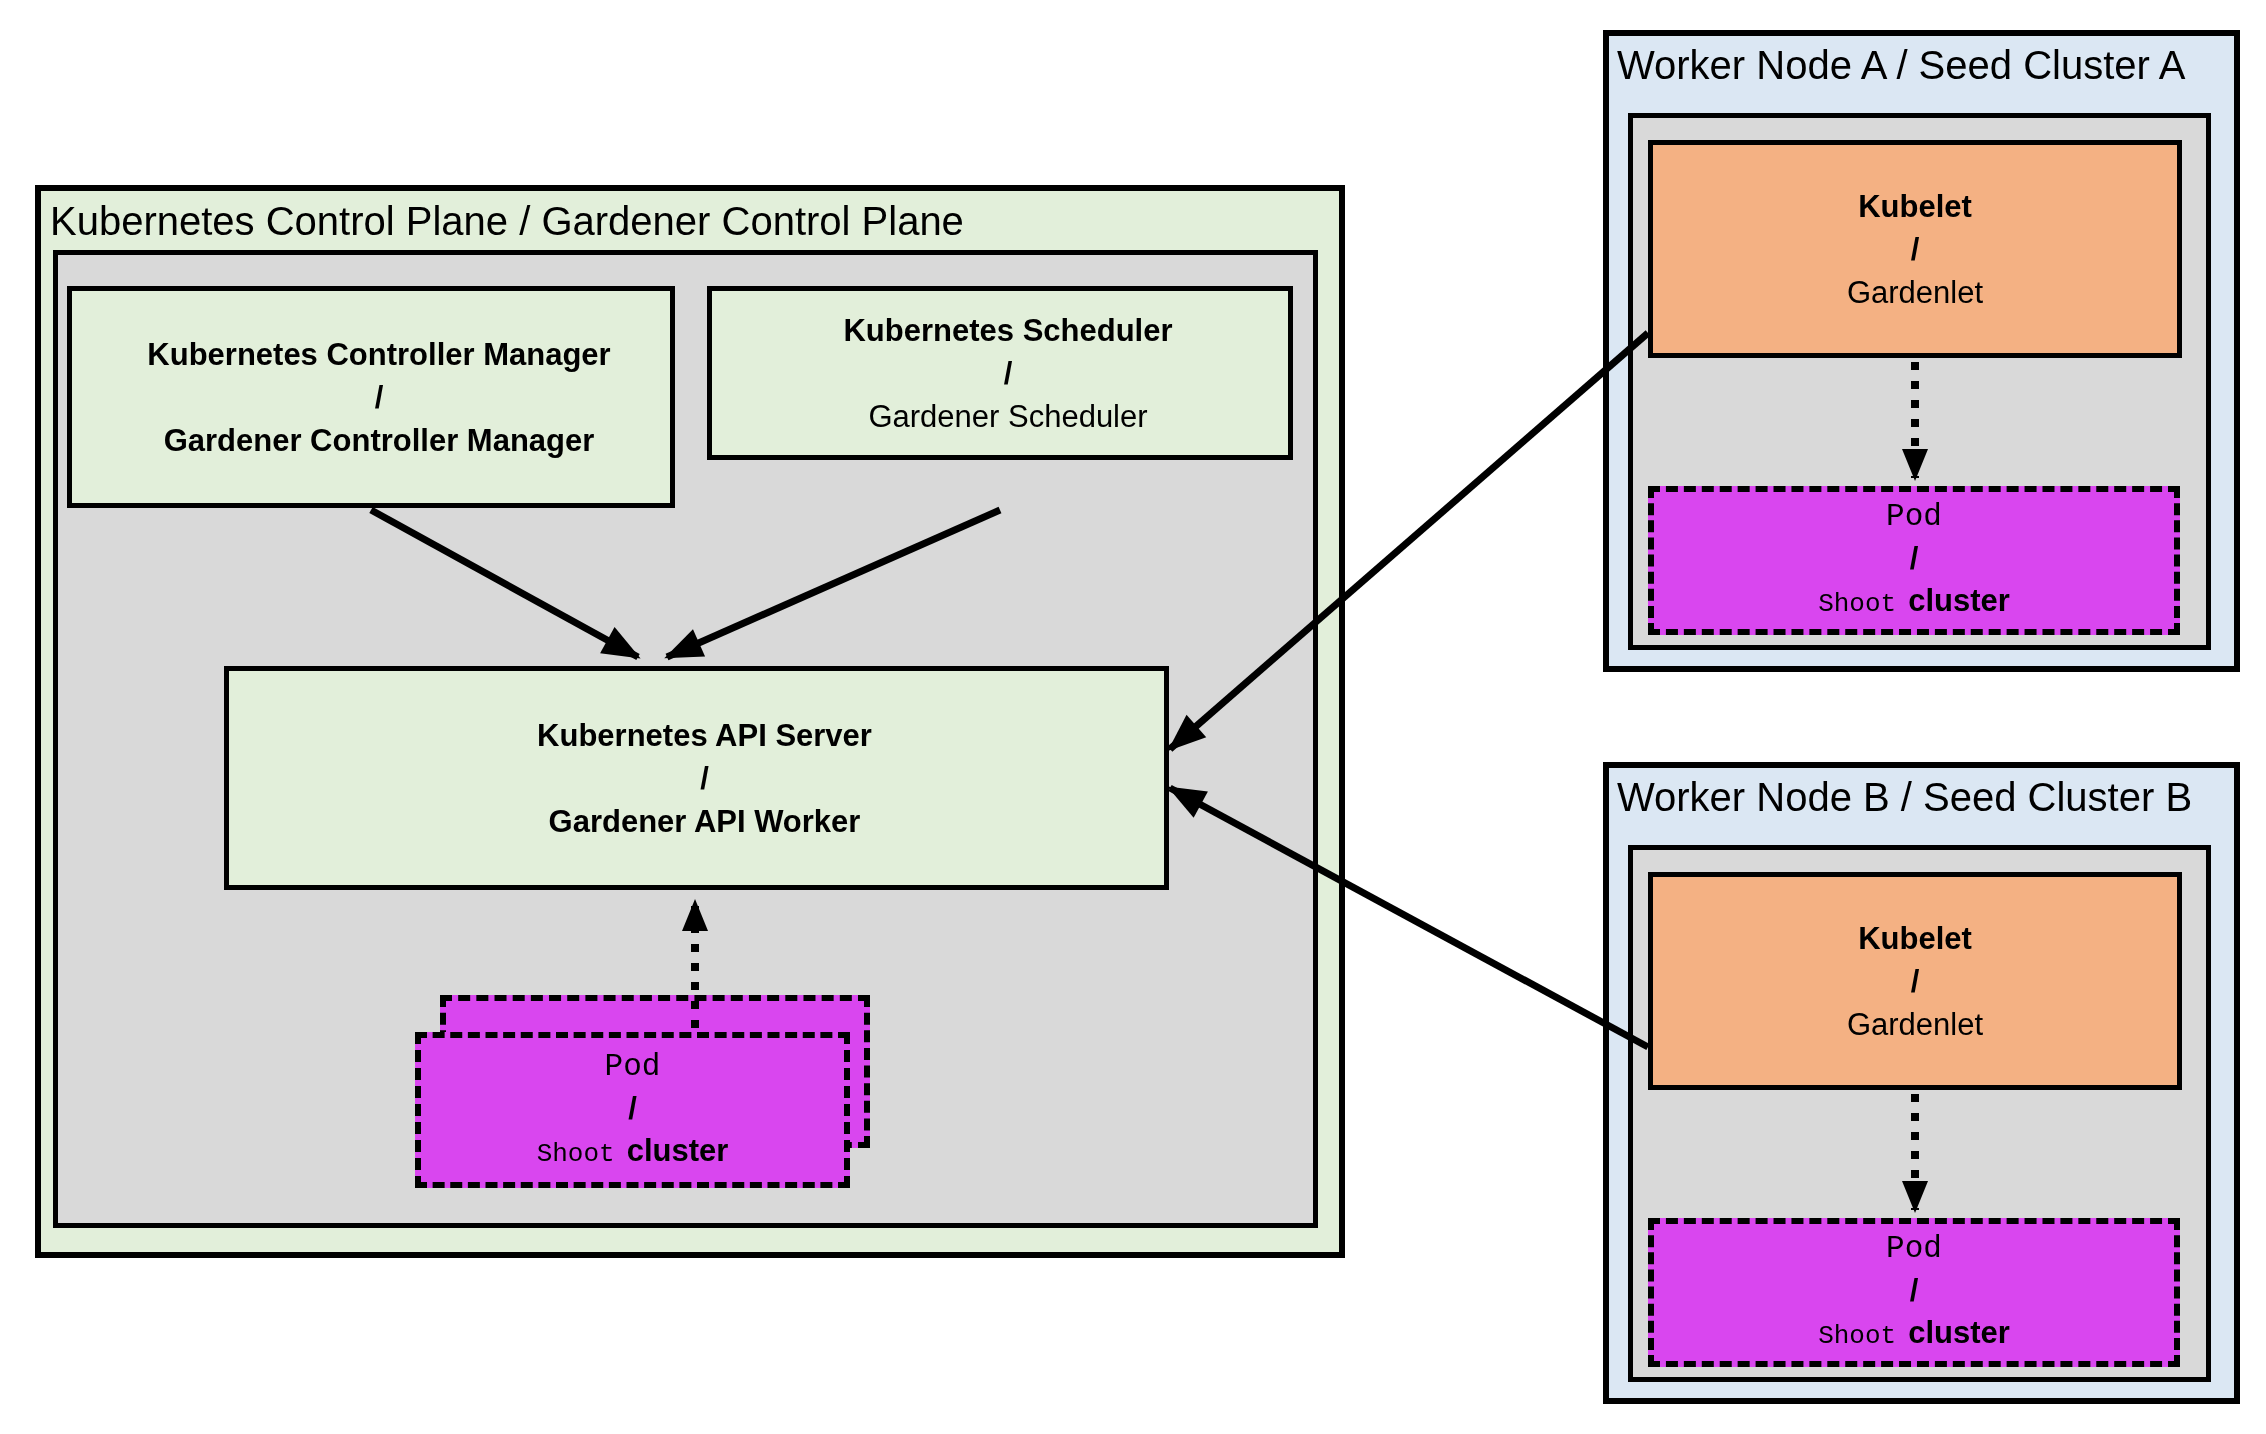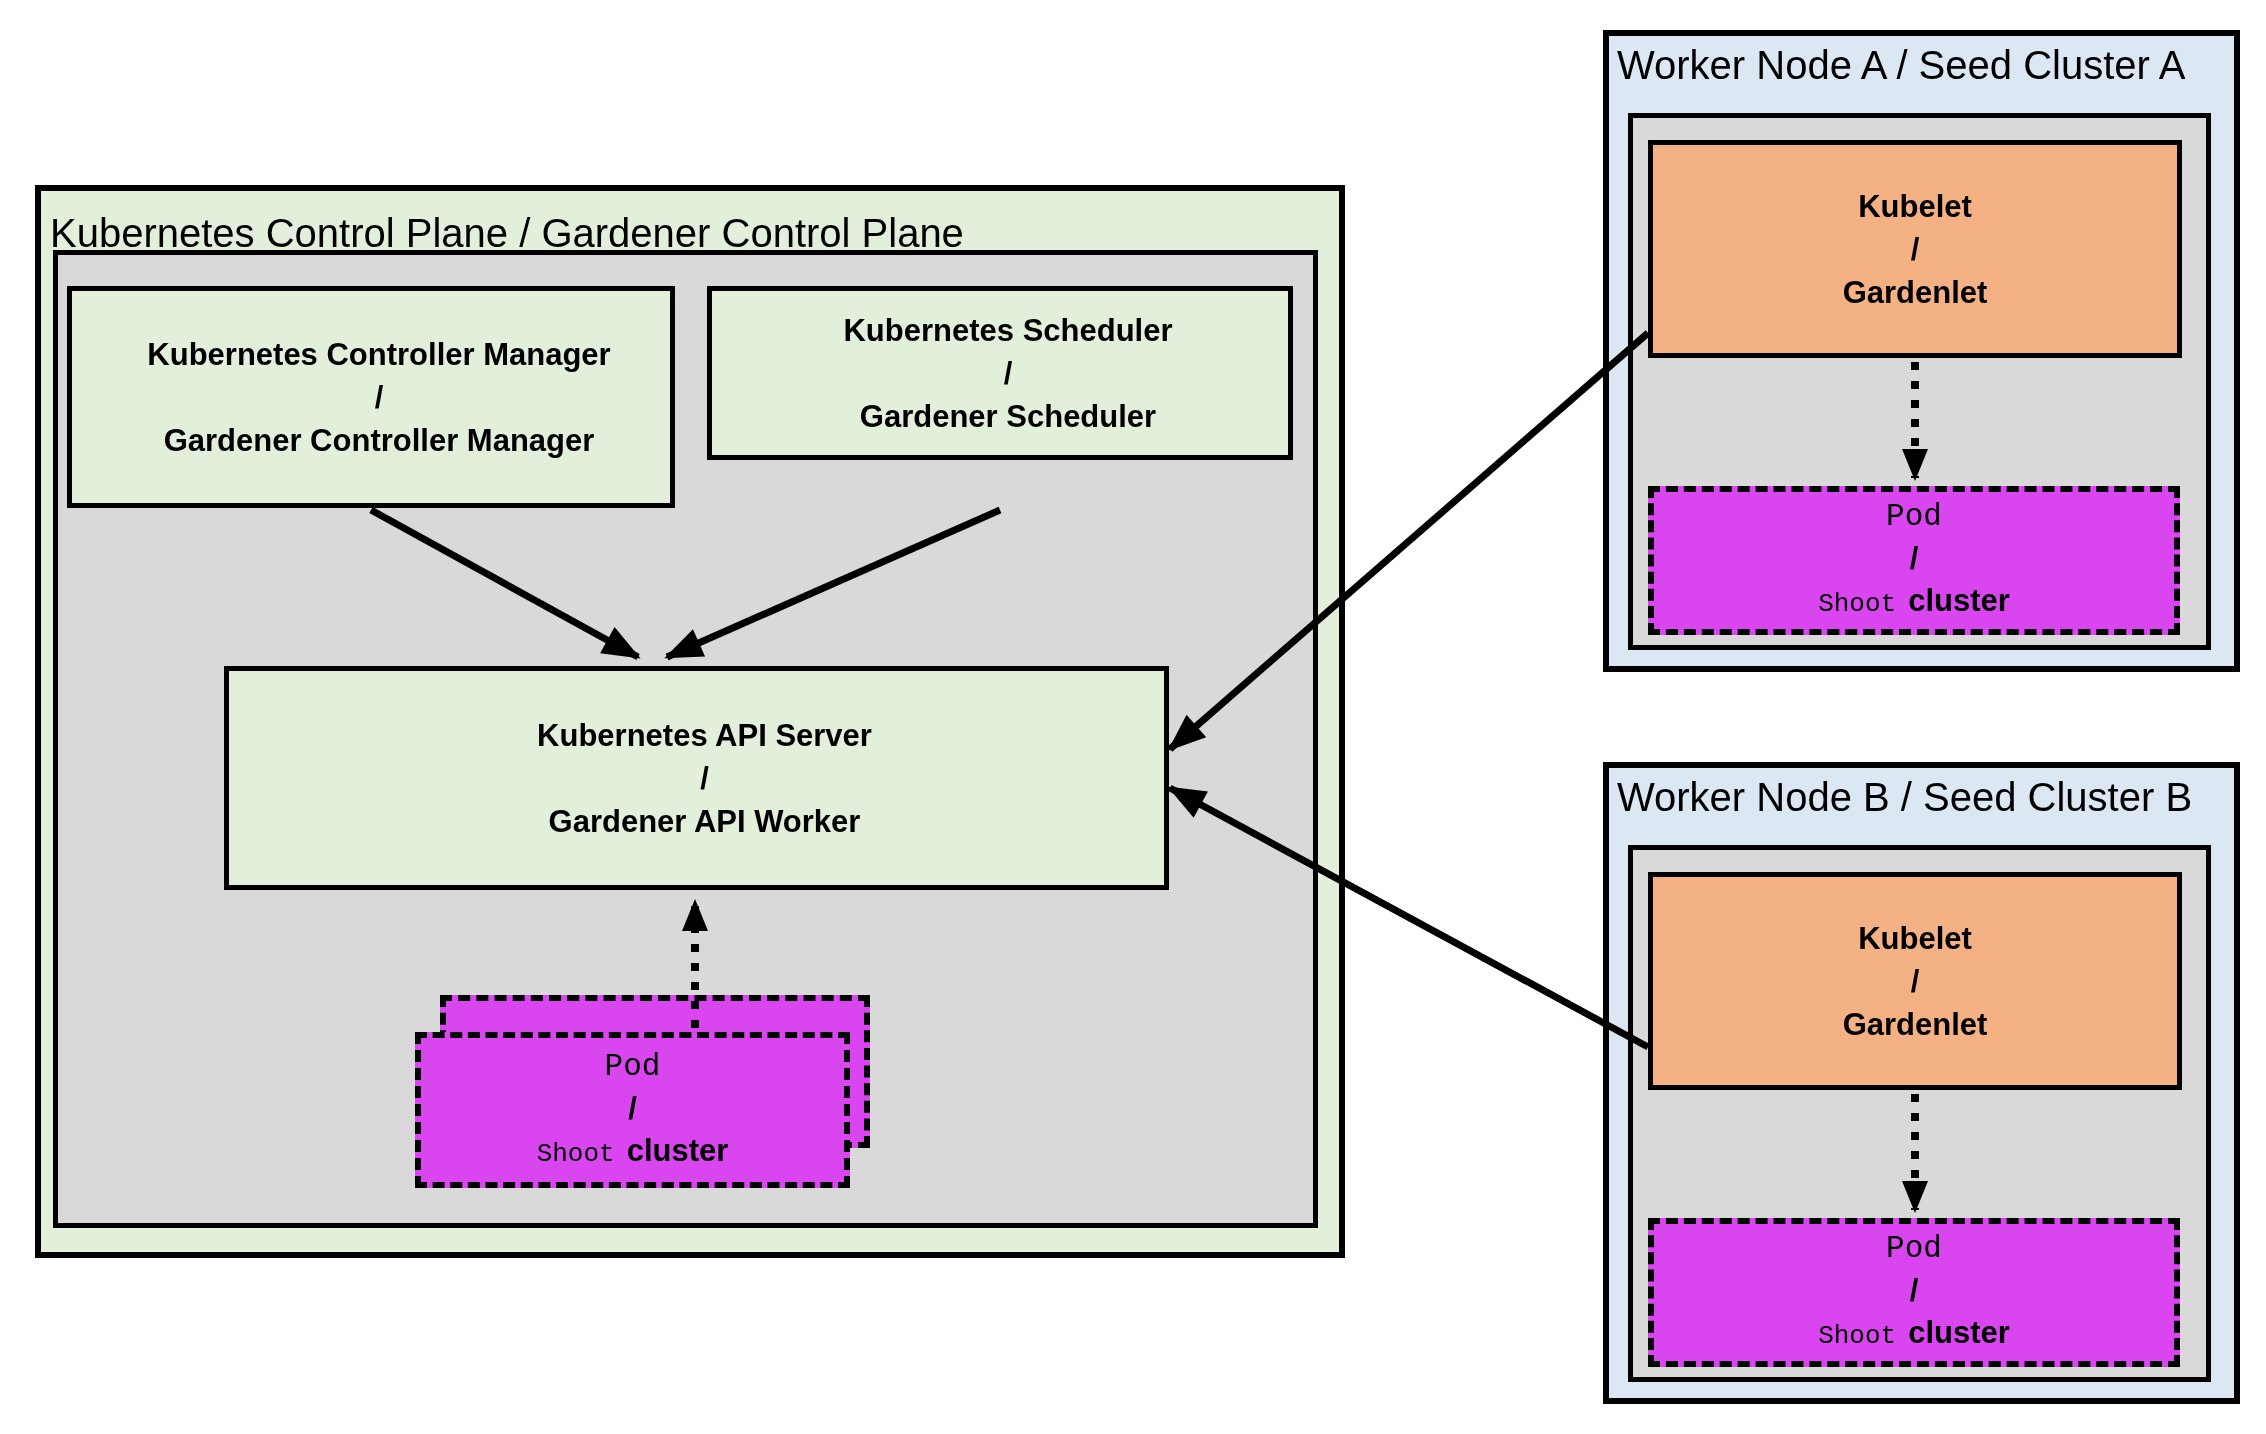--- a/index.html
+++ b/index.html
@@ -31,21 +31,21 @@
   .dashedbox { border: 6px dashed #000; background: #d946ef; }
 
   
   .panel-title {
     font-size: 40px;
     line-height: 46px;
     white-space: nowrap;
     font-weight: 400;
   }
   .boxline  { font-size: 31px; line-height: 43px; font-weight: 700; }
-  .boldline { font-weight: 700; }
+  .boldline { font-weight: 400; }
   .mono {
     font-family: "Liberation Mono", "DejaVu Sans Mono", monospace;
     font-size: 26px;
   }
   .podline { font-size: 31px; line-height: 42px; }
   .cluster-sans { font-weight: 700; margin-left: 12px; }
   .slash-bold { font-weight: 700; }
 
   svg.overlay {
     position: absolute; left: 0; top: 0;
@@ -56,21 +56,21 @@
   .zraise { z-index: 5; }
   .zfront { z-index: 6; }
 </style>
 </head>
 <body>
 
 <div id="canvas">
 
   <div class="abs outerbox bg-green" style="left:35px; top:185px; width:1310px; height:1073px;"></div>
 
-  <div class="abs panel-title" style="left:50px; top:198px;margin-top:12px;">Kubernetes Control Plane / Gardener Control Plane</div>
+  <div class="abs panel-title" style="left:50px; top:198px;">Kubernetes Control Plane / Gardener Control Plane</div>
 
   <div class="abs solidbox bg-gray" style="left:53px; top:250px; width:1265px; height:978px;"></div>
 
   <div class="abs solidbox bg-green flexcenter zraise" style="left:67px; top:286px; width:608px; height:222px;">
     <div class="boxline">Kubernetes Controller Manager</div>
     <div class="boxline">/</div>
     <div class="boxline">Gardener Controller Manager</div>
   </div>
 
   <div class="abs solidbox bg-green flexcenter zraise" style="left:707px; top:286px; width:586px; height:174px;">

